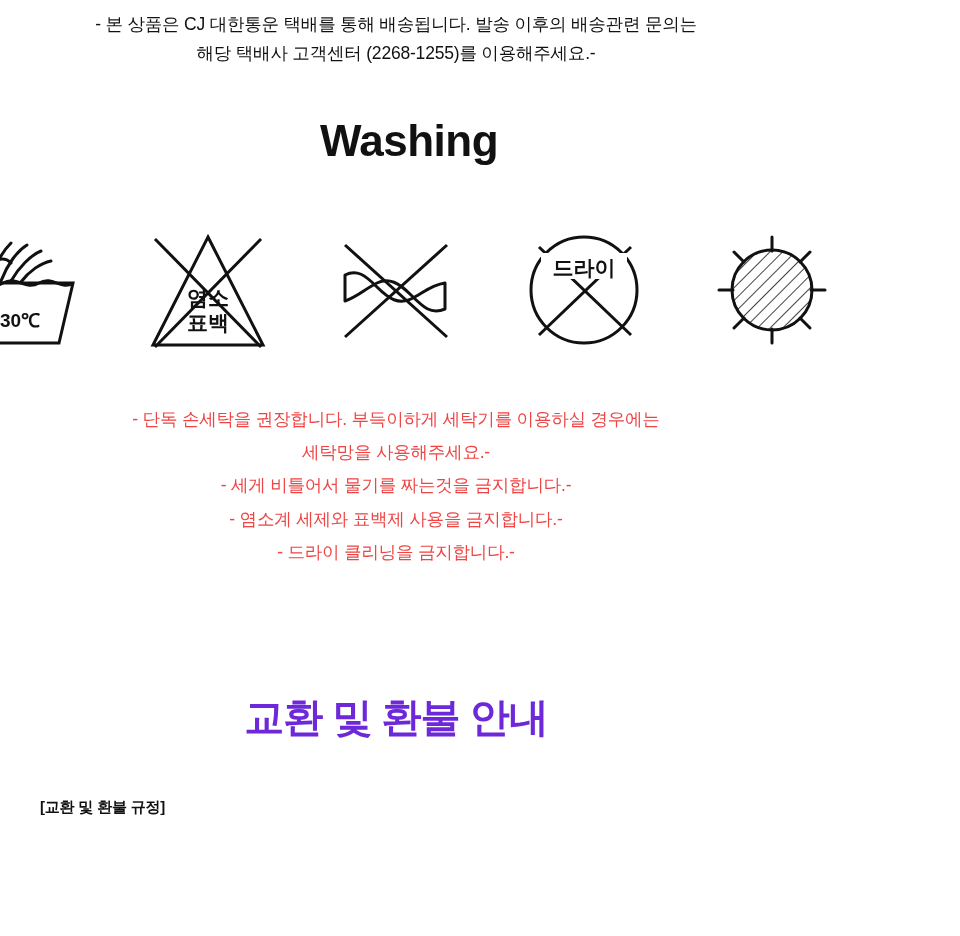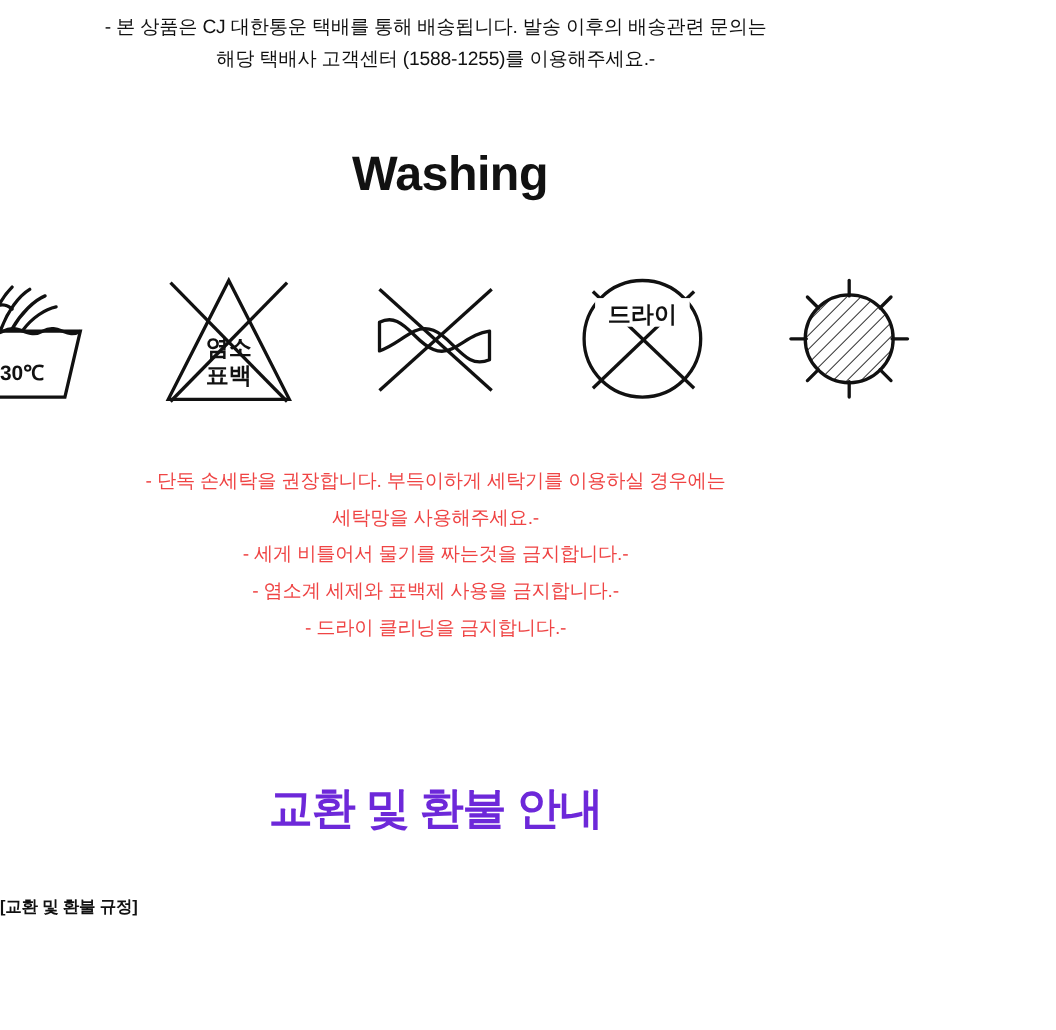--- a/index.html
+++ b/index.html
@@ -30,21 +30,21 @@
     line-height: 1.68;
     color: #111111;
     letter-spacing: -0.2px;
   }
   .shipping-notice .line {
     display: block;
   }
 
   
   .washing-title {
-    margin-top: 68px;
+    margin-top: 50px;
     text-align: center;
     font-size: 44px;
     font-weight: 700;
     letter-spacing: -0.5px;
     color: #111111;
     line-height: 1;
     padding-left: 26px;
   }
 
   .symbols-row {
@@ -84,41 +84,42 @@
     text-align: center;
     font-size: 40px;
     font-weight: 700;
     letter-spacing: -1px;
     color: #6d28d9;
     line-height: 1;
   }
 
   .refund-body {
     margin-top: 58px;
+    padding-left: 40px;
     font-size: 15px;
     line-height: 1.55;
     color: #111111;
     letter-spacing: -0.2px;
   }
   .refund-heading {
     font-weight: 700;
     margin-bottom: 22px;
   }
   .refund-item {
     display: block;
   }
 </style>
 </head>
 <body>
 
 <div class="page">
 
   <div class="shipping-notice">
     <span class="line">- 본 상품은 CJ 대한통운 택배를 통해 배송됩니다. 발송 이후의 배송관련 문의는</span>
-    <span class="line">해당 택배사 고객센터 (1588-1255)를 이용해주세요.-</span>
+    <span class="line">해당 택배사 고객센터 (2268-1255)를 이용해주세요.-</span>
   </div>
 
   <div class="washing-title">Washing</div>
 
   <div class="symbols-row">
 
     <div class="symbol">
       <svg viewBox="0 0 130 130" xmlns="http://www.w3.org/2000/svg">
 
         <path d="M12 58 L118 58 L104 118 L26 118 Z" fill="none" stroke="#111" stroke-width="3"></path>

